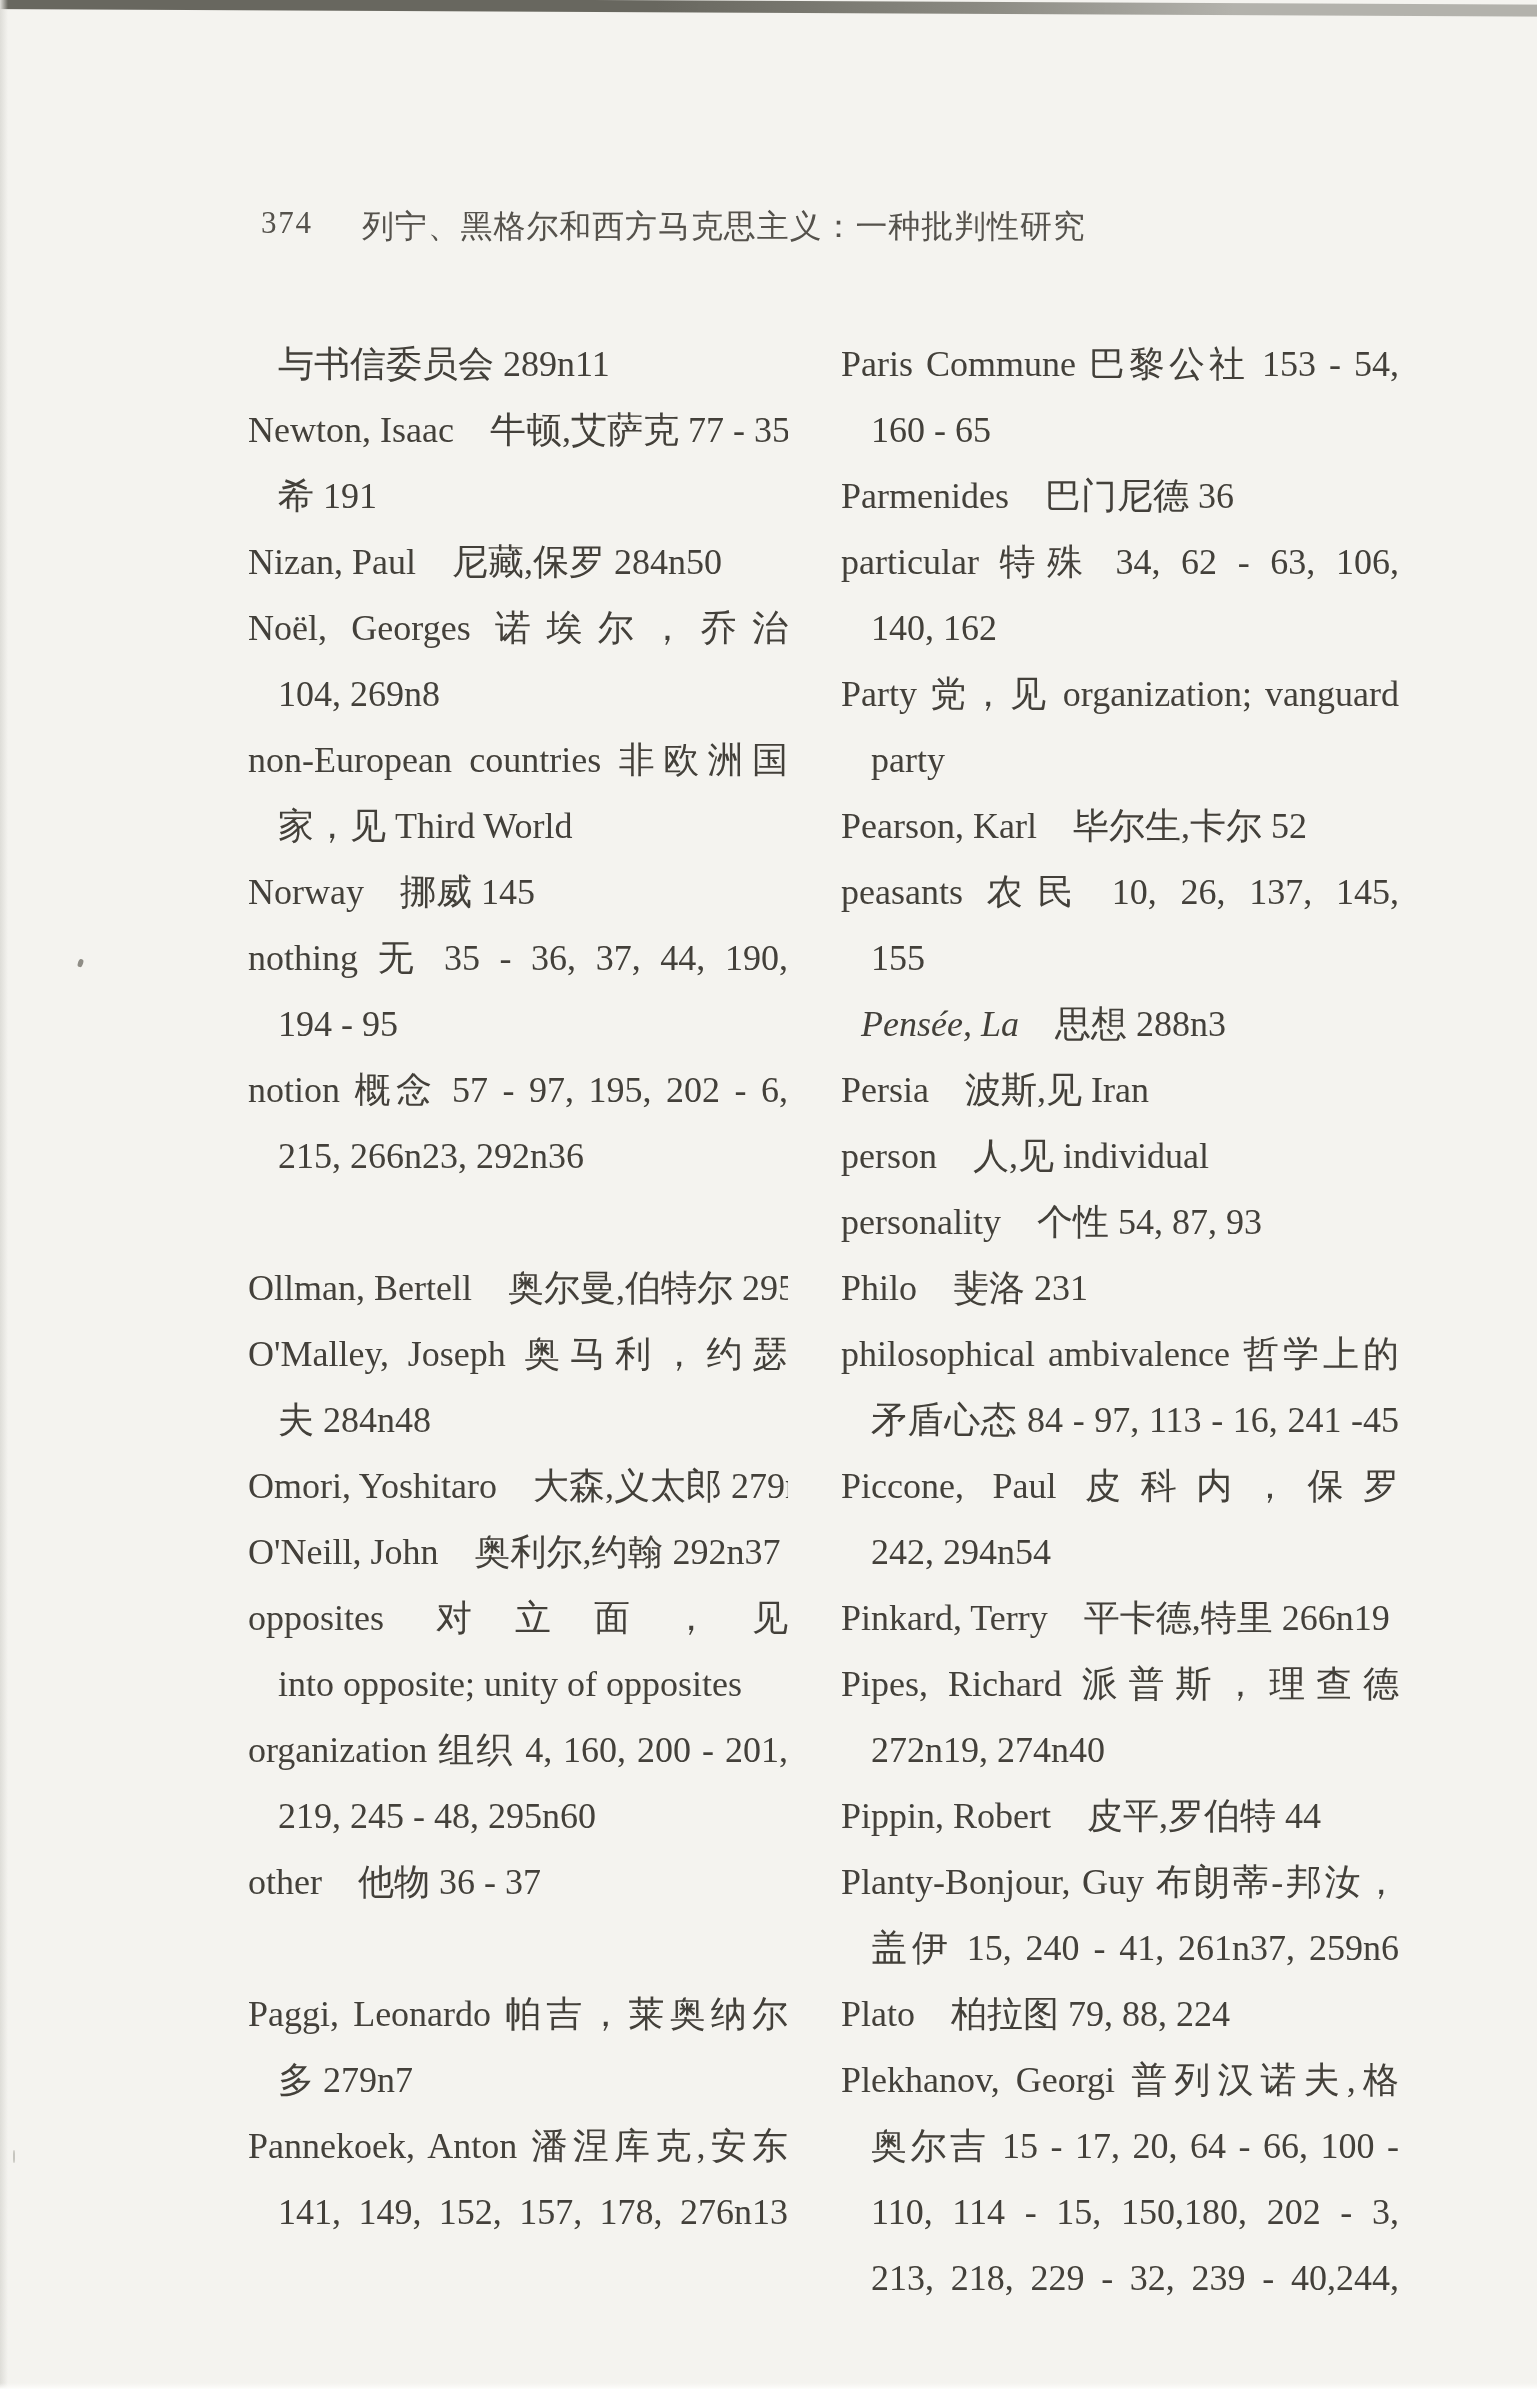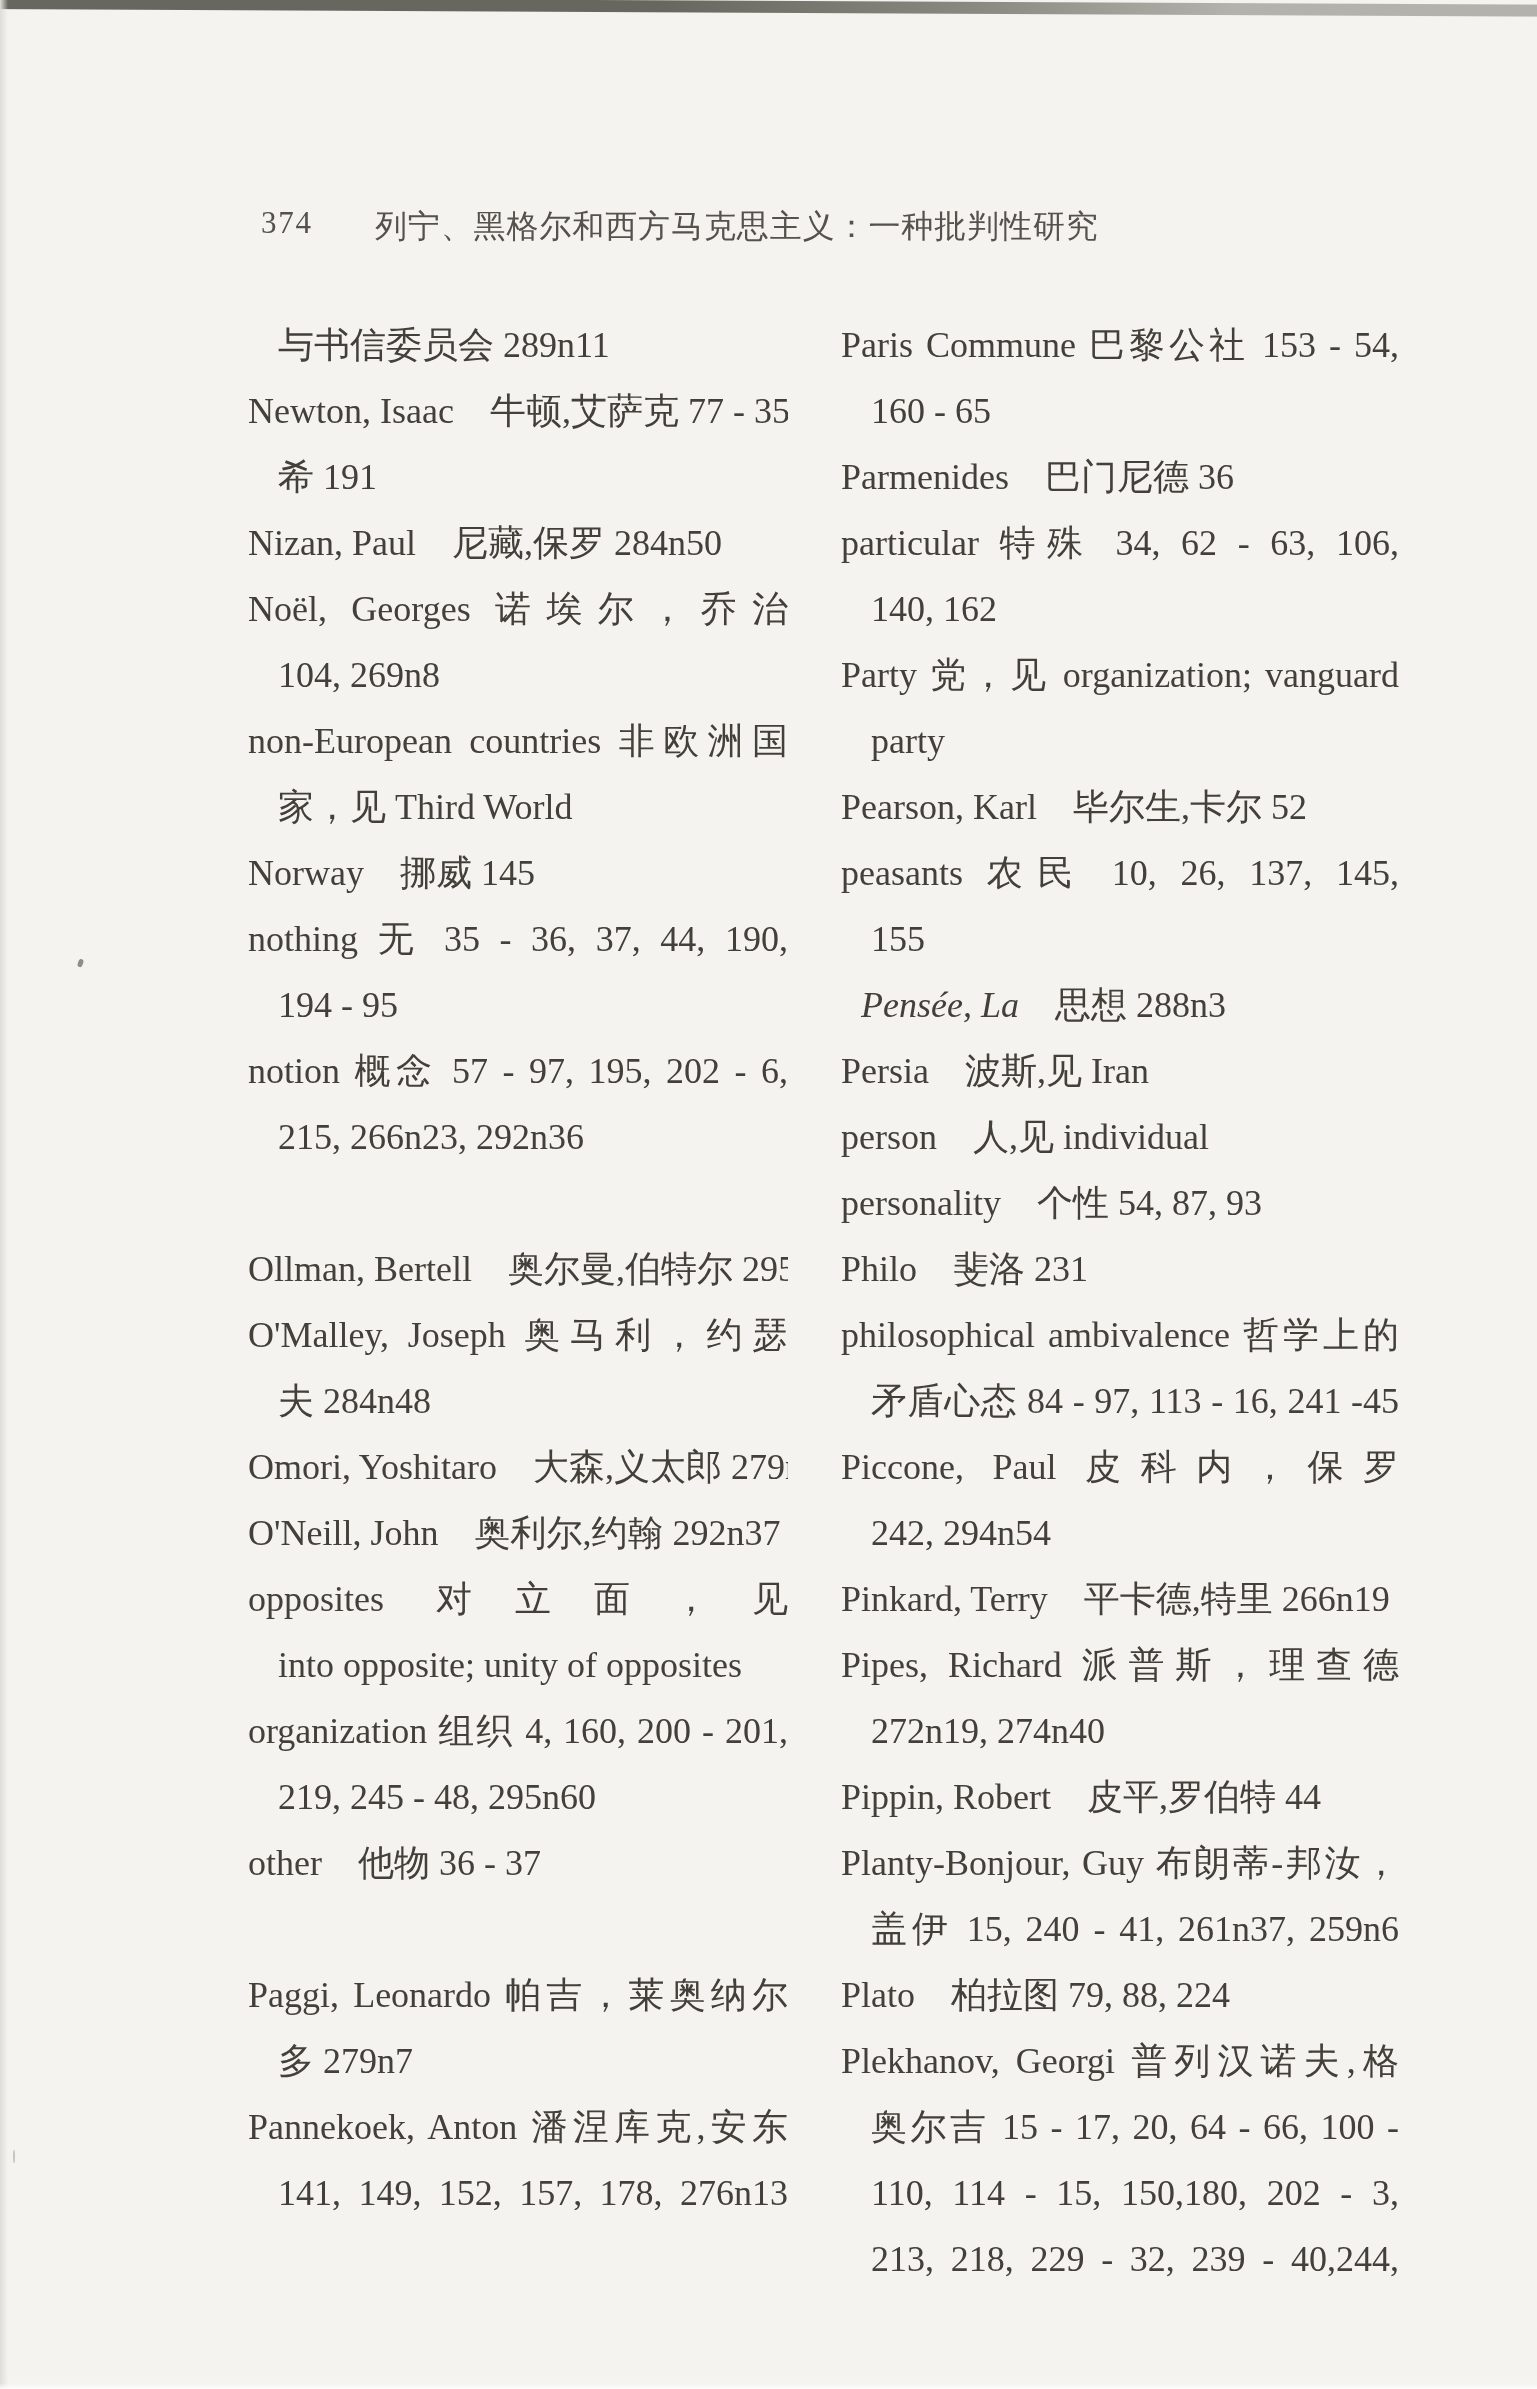--- a/index.html
+++ b/index.html
@@ -28,26 +28,26 @@
   }
   .scan-edge-bottom{
     position:absolute;left:0;bottom:0;width:100%;height:6.4px;
     background:linear-gradient(0deg,#fdfdfb,rgba(244,243,239,0));
   }
   .speck{position:absolute;background:#8f8d86;border-radius:50%;}
   .speck.a{left:78px;top:959px;width:4.6px;height:8.2px;transform:rotate(18deg);border-radius:40%;}
   .speck.b{left:12.8px;top:2150px;width:2.7px;height:12.8px;opacity:.45;}
   .header{
     position:absolute;left:261px;top:201px;height:44px;
-    display:flex;align-items:center;gap:62px;
+    display:flex;align-items:center;gap:49px;
     color:var(--header-ink);font-size:32px;white-space:nowrap;
   }
   .header .pageno{font-size:31px;letter-spacing:1.8px;}
   .header .title{letter-spacing:0.9px;margin-top:8px;}
-  .col{position:absolute;top:312px;color:var(--ink);font-size:36px;}
+  .col{position:absolute;top:331px;color:var(--ink);font-size:36px;}
   .col.left{left:248px;width:540px;}
   .col.right{left:841px;width:558px;}
   .line{
     height:66px;line-height:66px;white-space:nowrap;
     box-sizing:border-box;overflow:hidden;
   }
   .line.indent{padding-left:30px;}
   .line.justify{
     white-space:normal;text-align:justify;text-align-last:justify;
   }

